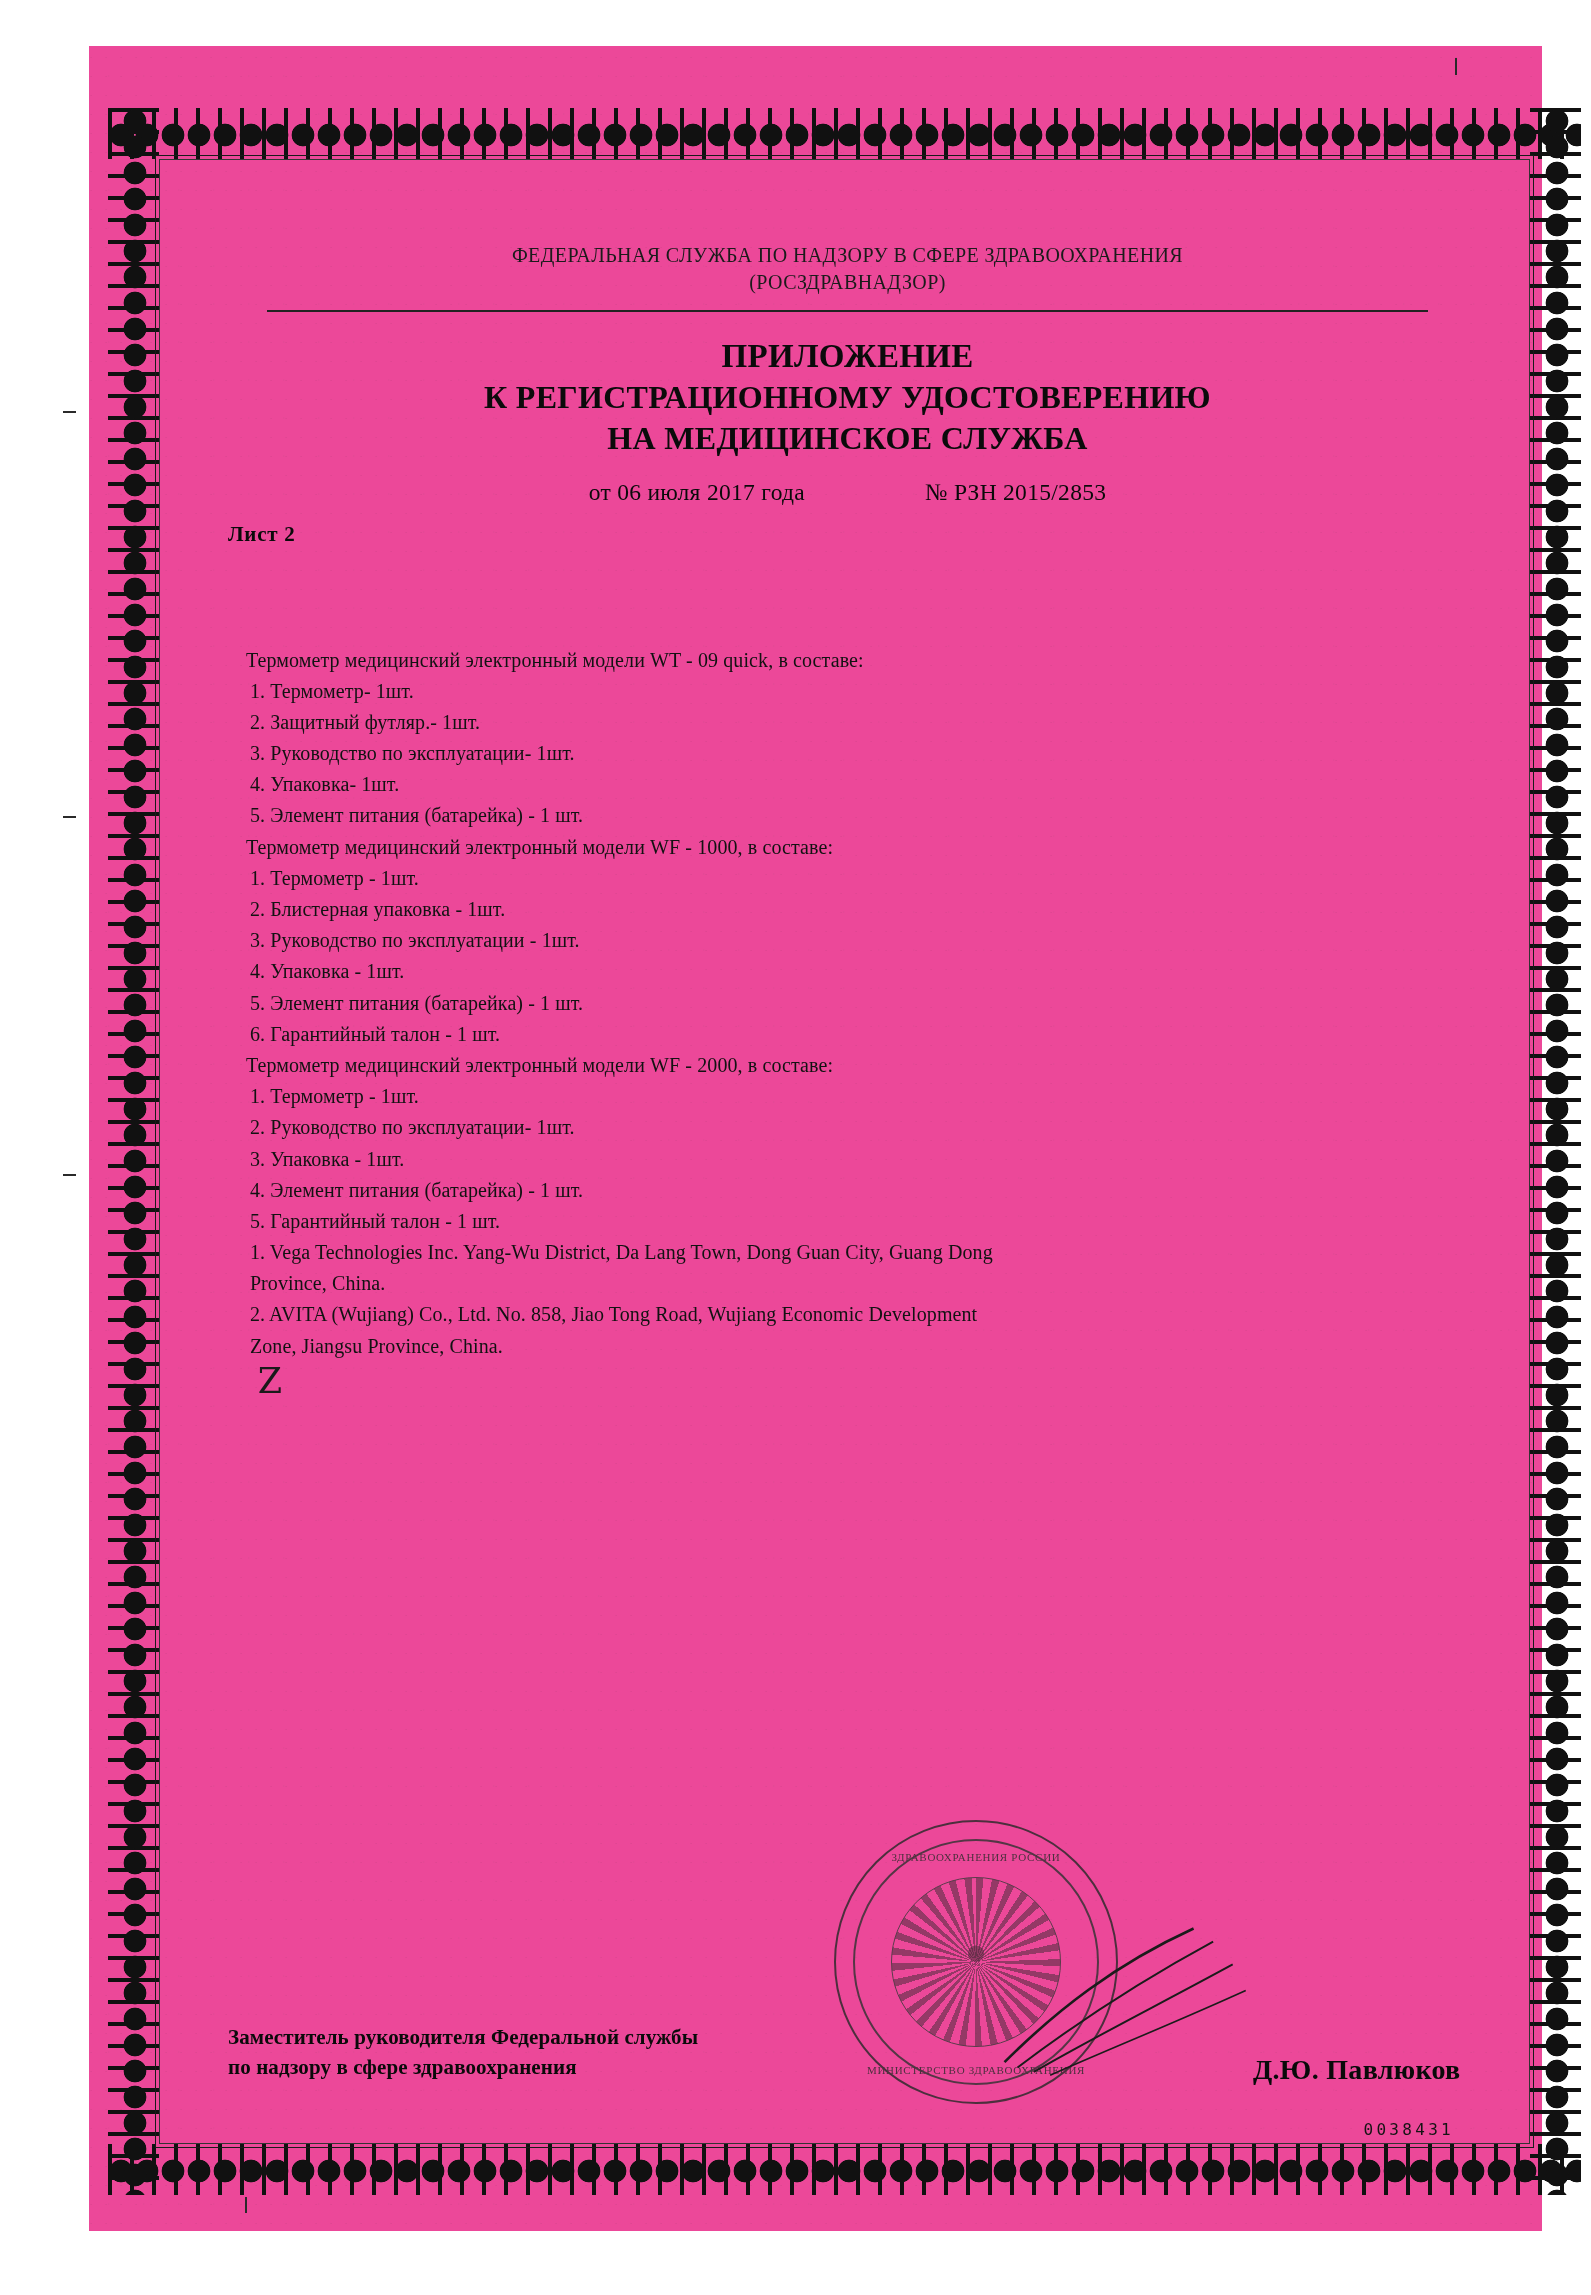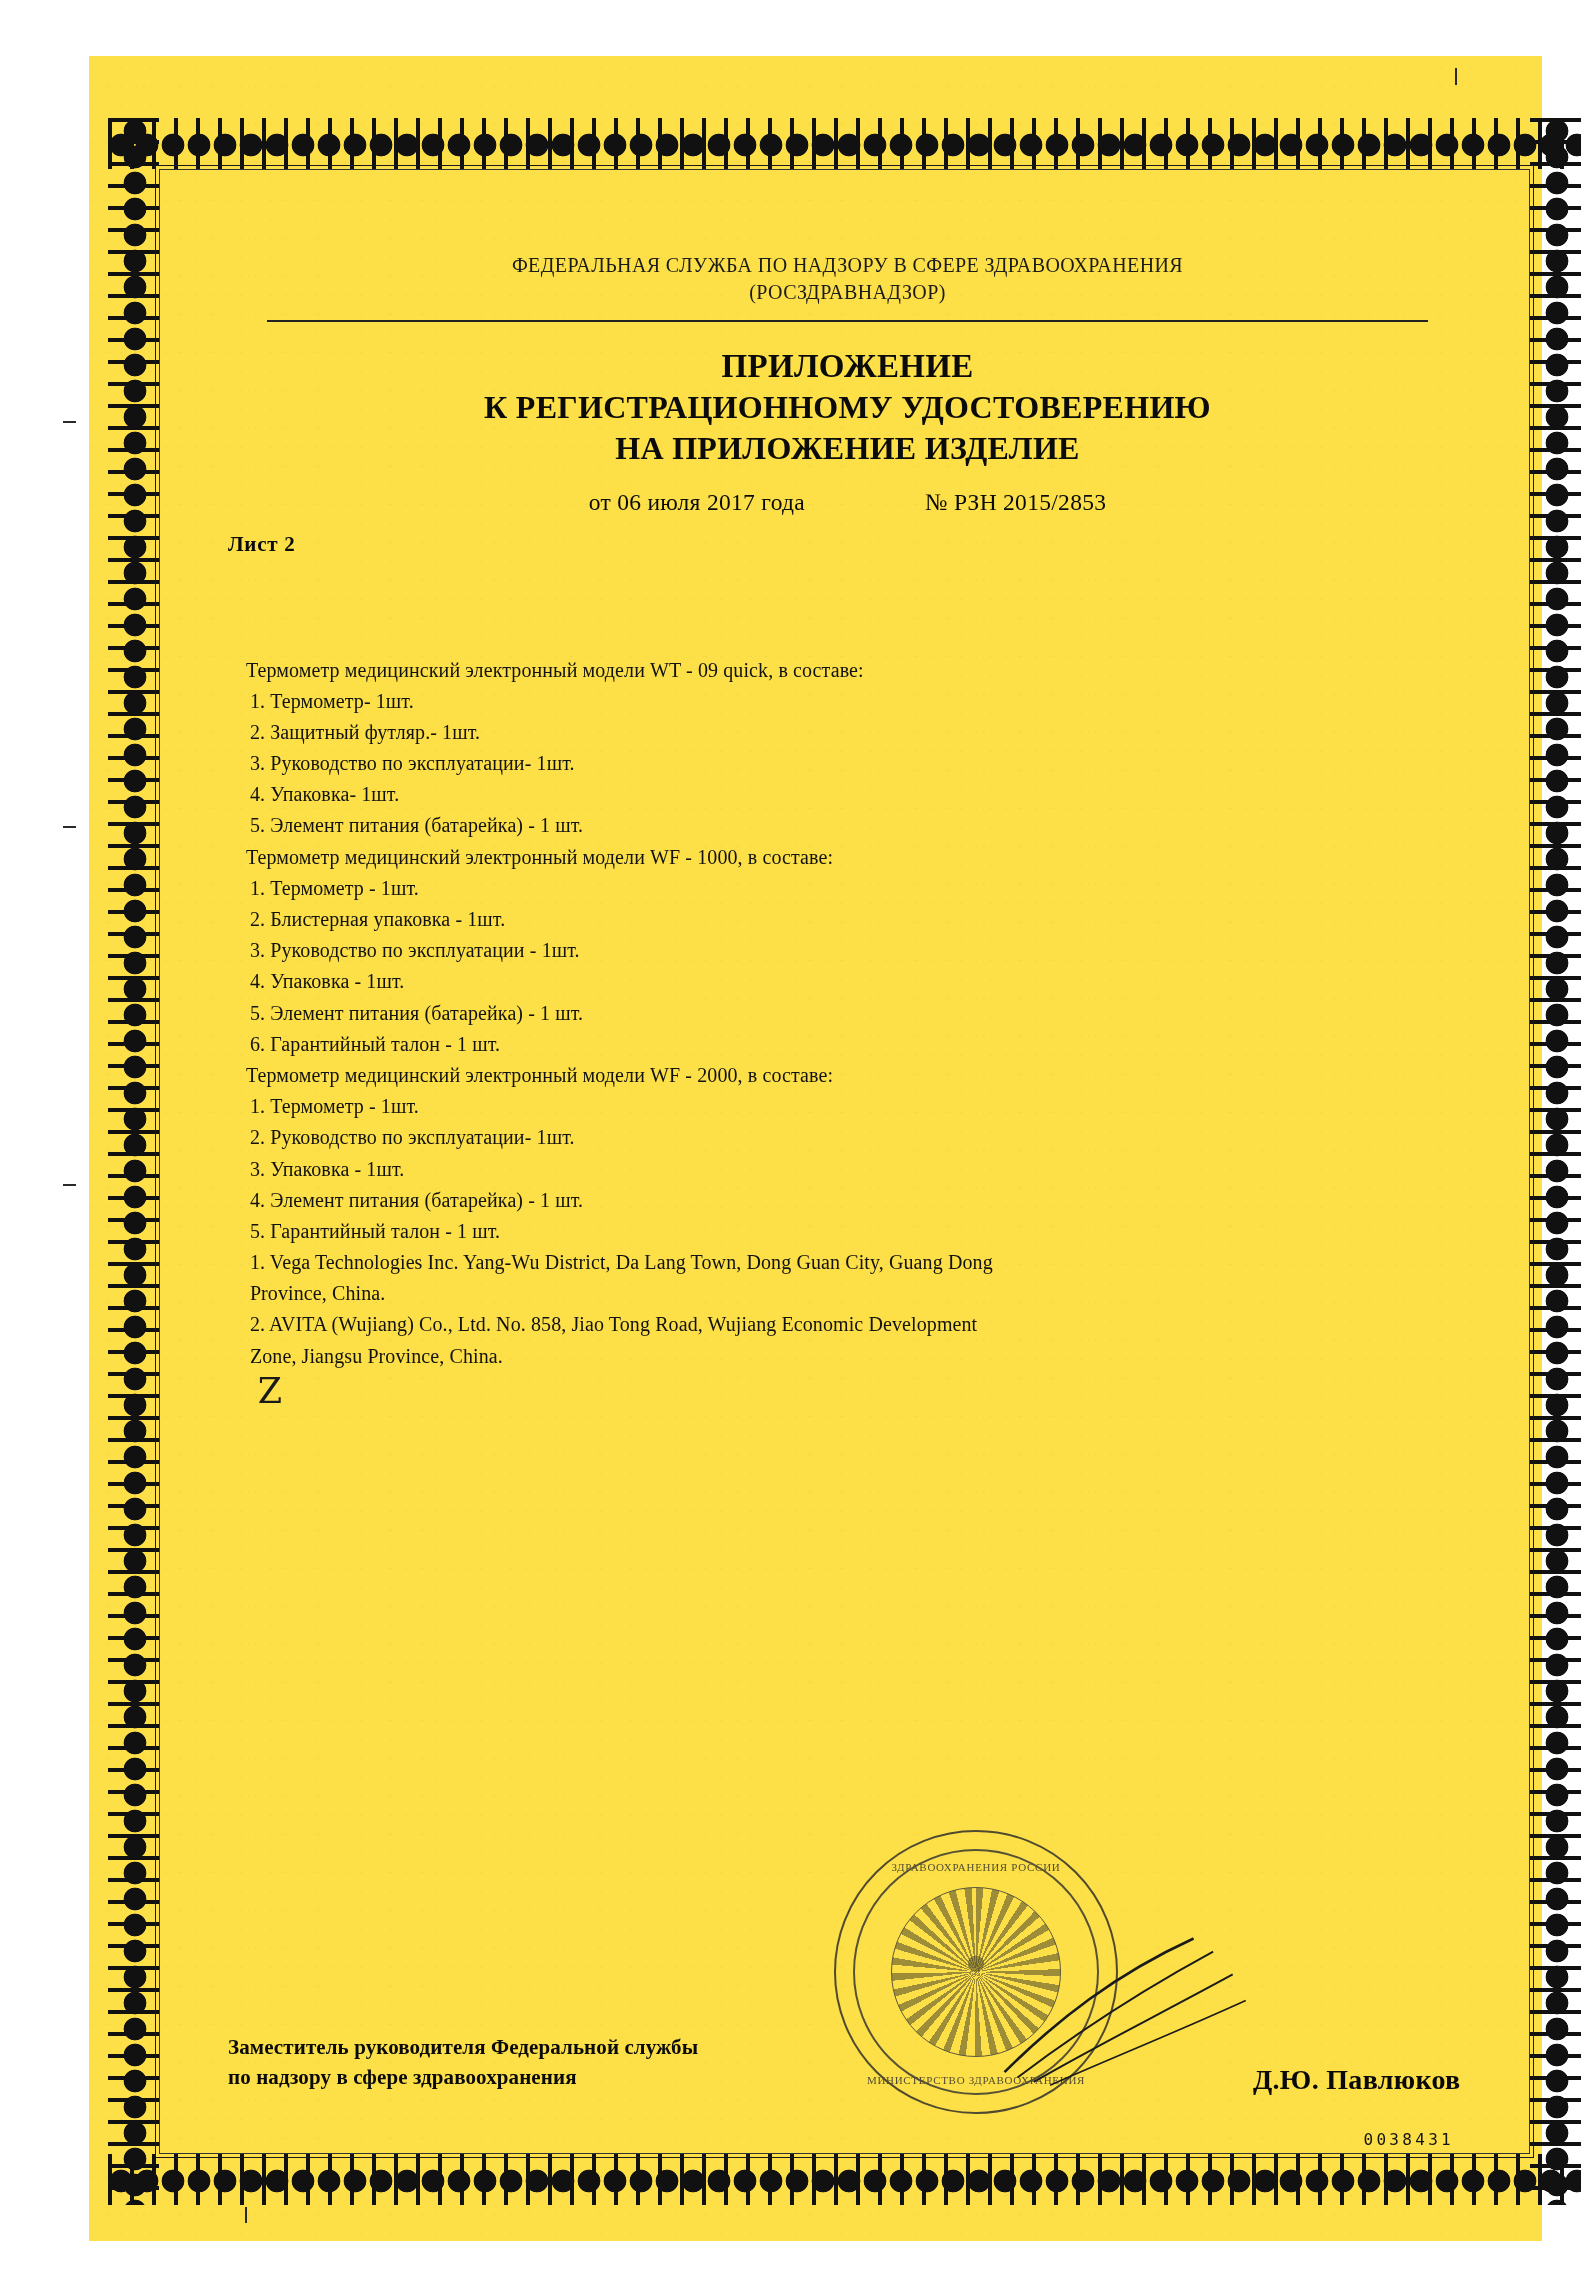--- a/index.html
+++ b/index.html
@@ -13,24 +13,24 @@
     font-family: "Liberation Serif", serif;
     color: #0a0a0a;
     position: relative;
     overflow: hidden;
   }
 
   
   .scan-page {
     position: absolute;
     left: 49px;
-    top: 56px;
+    top: 46px;
     width: 1493px;
     height: 2185px;
-    background: #fde047;
+    background: #ec4899;
     box-sizing: border-box;
   }
 
   
   .noise {
     position: absolute;
     inset: 0;
     pointer-events: none;
     opacity: .5;
     background-image:
@@ -295,21 +295,21 @@
     <div class="agency">
       <div>ФЕДЕРАЛЬНАЯ СЛУЖБА ПО НАДЗОРУ В СФЕРЕ ЗДРАВООХРАНЕНИЯ</div>
       <div>(РОСЗДРАВНАДЗОР)</div>
     </div>
 
     <div class="rule"></div>
 
     <div class="title">
       <div>ПРИЛОЖЕНИЕ</div>
       <div class="l2">К РЕГИСТРАЦИОННОМУ УДОСТОВЕРЕНИЮ</div>
-      <div class="l2">НА ПРИЛОЖЕНИЕ ИЗДЕЛИЕ</div>
+      <div class="l2">НА МЕДИЦИНСКОЕ СЛУЖБА</div>
     </div>
 
     <div class="date-row">
       <span>от  06 июля 2017 года</span>
       <span>№  РЗН 2015/2853</span>
     </div>
 
     <div class="sheet">Лист 2</div>
 
     <div class="body-block">

